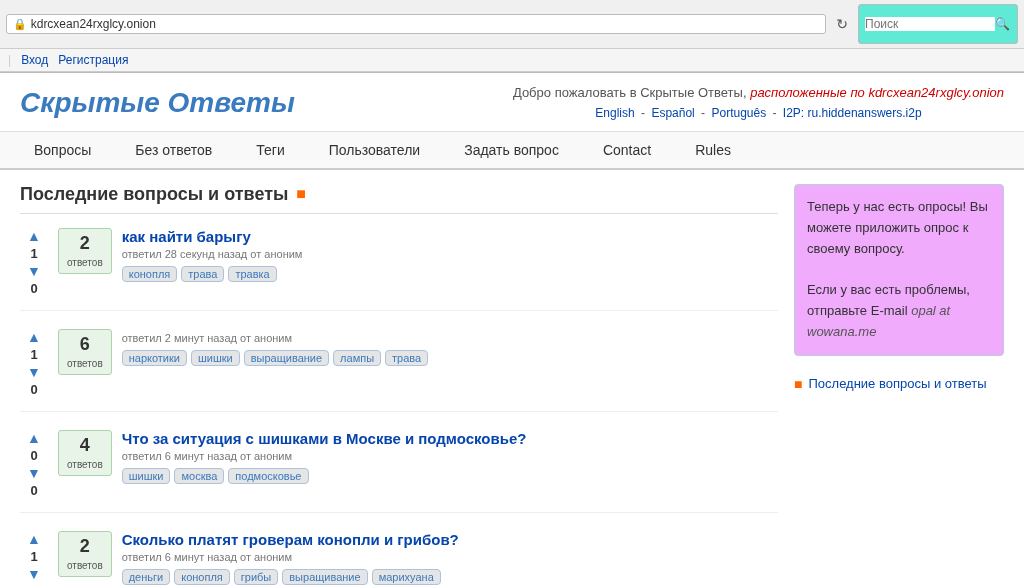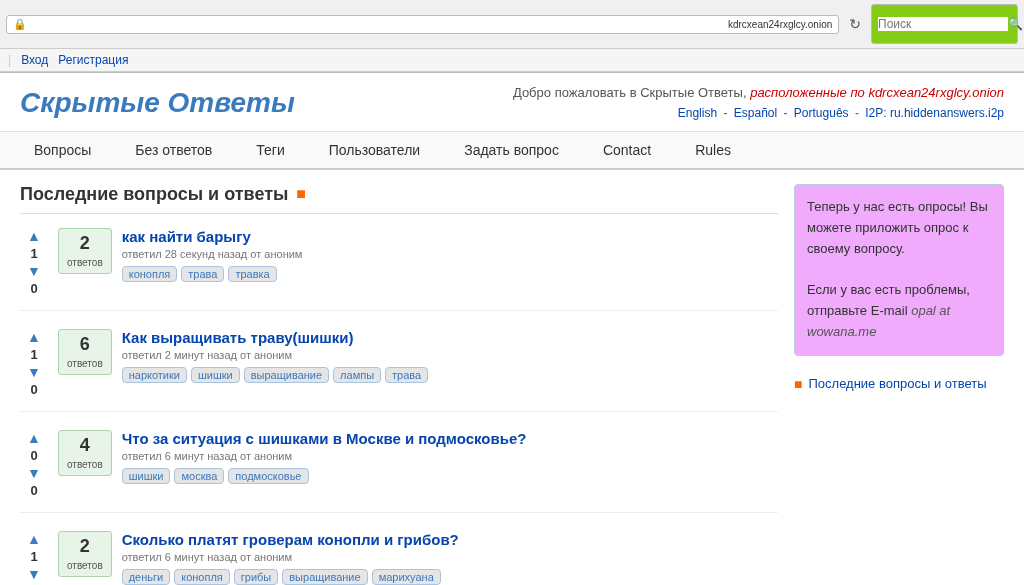--- a/index.html
+++ b/index.html
@@ -3,36 +3,36 @@
   <meta charset="utf-8">
   <style>
     * { box-sizing: border-box; margin: 0; padding: 0; }
     body { font-family: Arial, sans-serif; font-size: 13px; background: #d4d4d4; color: #333; }
 
     
     .browser-chrome { background: #e8e8e8; border-bottom: 1px solid #bbb; }
     .browser-toolbar { display: flex; align-items: center; padding: 4px 6px; gap: 6px; background: #f0f0f0; border-bottom: 1px solid #ccc; }
     .browser-url-bar { flex: 1; display: flex; align-items: center; background: #fff; border: 1px solid #bbb; border-radius: 3px; padding: 2px 6px; font-size: 12px; color: #333; }
     .browser-url-icon { margin-right: 4px; color: #888; font-size: 11px; }
-    .browser-url-text { flex: 1; font-size: 10px; text-align: right; }
+    .browser-url-text { flex: 1; font-size: 12px; }
     .browser-reload { background: none; border: none; font-size: 14px; color: #555; cursor: pointer; padding: 0 4px; }
-    .browser-search-bar { display: flex; align-items: center; background: #84cc16; border: 1px solid #bbb; border-radius: 3px; padding: 12px 6px; width: 147px; }
+    .browser-search-bar { display: flex; align-items: center; background: #5eead4; border: 1px solid #bbb; border-radius: 3px; padding: 12px 6px; width: 160px; }
     .browser-search-input { border: none; outline: none; font-size: 12px; width: 130px; }
     .browser-search-btn { background: none; border: none; cursor: pointer; color: #555; font-size: 12px; }
 
     .browser-nav { padding: 4px 8px; display: flex; gap: 10px; font-size: 12px; align-items: center; background: #f5f5f5; border-bottom: 1px solid #ccc; }
     .browser-nav a { color: #0645ad; text-decoration: none; }
 
     
     .page-wrapper { background: #fff; min-height: 520px; }
 
     
     .site-header { padding: 10px 20px 8px 20px; display: flex; align-items: center; justify-content: space-between; border-bottom: 1px solid #e0e0e0; }
     .site-logo { font-size: 28px; font-weight: bold; color: #3a7abf; font-style: italic; }
-    .site-header-right { text-align: right; font-size: 13px; color: #555; line-height: 1.6; }
+    .site-header-right { text-align: center; font-size: 13px; color: #555; line-height: 1.6; }
     .site-header-right .highlight { color: #cc0000; font-style: italic; }
     .site-header-right .lang-links { font-size: 12px; }
     .site-header-right .lang-links a { color: #0645ad; text-decoration: none; }
     .site-header-right .lang-links .sep { color: #555; margin: 0 3px; }
 
     
     .site-nav { background: #f9f9f9; border-bottom: 2px solid #ccc; padding: 0 20px; display: flex; gap: 16px; }
     .site-nav a { display: inline-block; padding: 10px 14px; color: #333; text-decoration: none; font-size: 14px; font-weight: normal; }
 
     
@@ -154,21 +154,20 @@
         <button class="vote-btn vote-up">▲</button>
         <span class="vote-count">1</span>
         <button class="vote-btn vote-down">▼</button>
         <span class="vote-count">0</span>
       </div>
       <div class="answer-count-box">
         <span class="answer-number">6</span>
         <span class="answer-label">ответов</span>
       </div>
       <div class="question-body">
-        <a href="#" class="question-title">Как выращивать траву(шишки)</a>
         <div class="question-meta">ответил 2 минут назад от аноним</div>
         <div class="tags-list">
                 <a href="#" class="tag">наркотики</a>
                 <a href="#" class="tag">шишки</a>
                 <a href="#" class="tag">выращивание</a>
                 <a href="#" class="tag">лампы</a>
                 <a href="#" class="tag">трава</a>
               </div>
       </div>
     </div>

